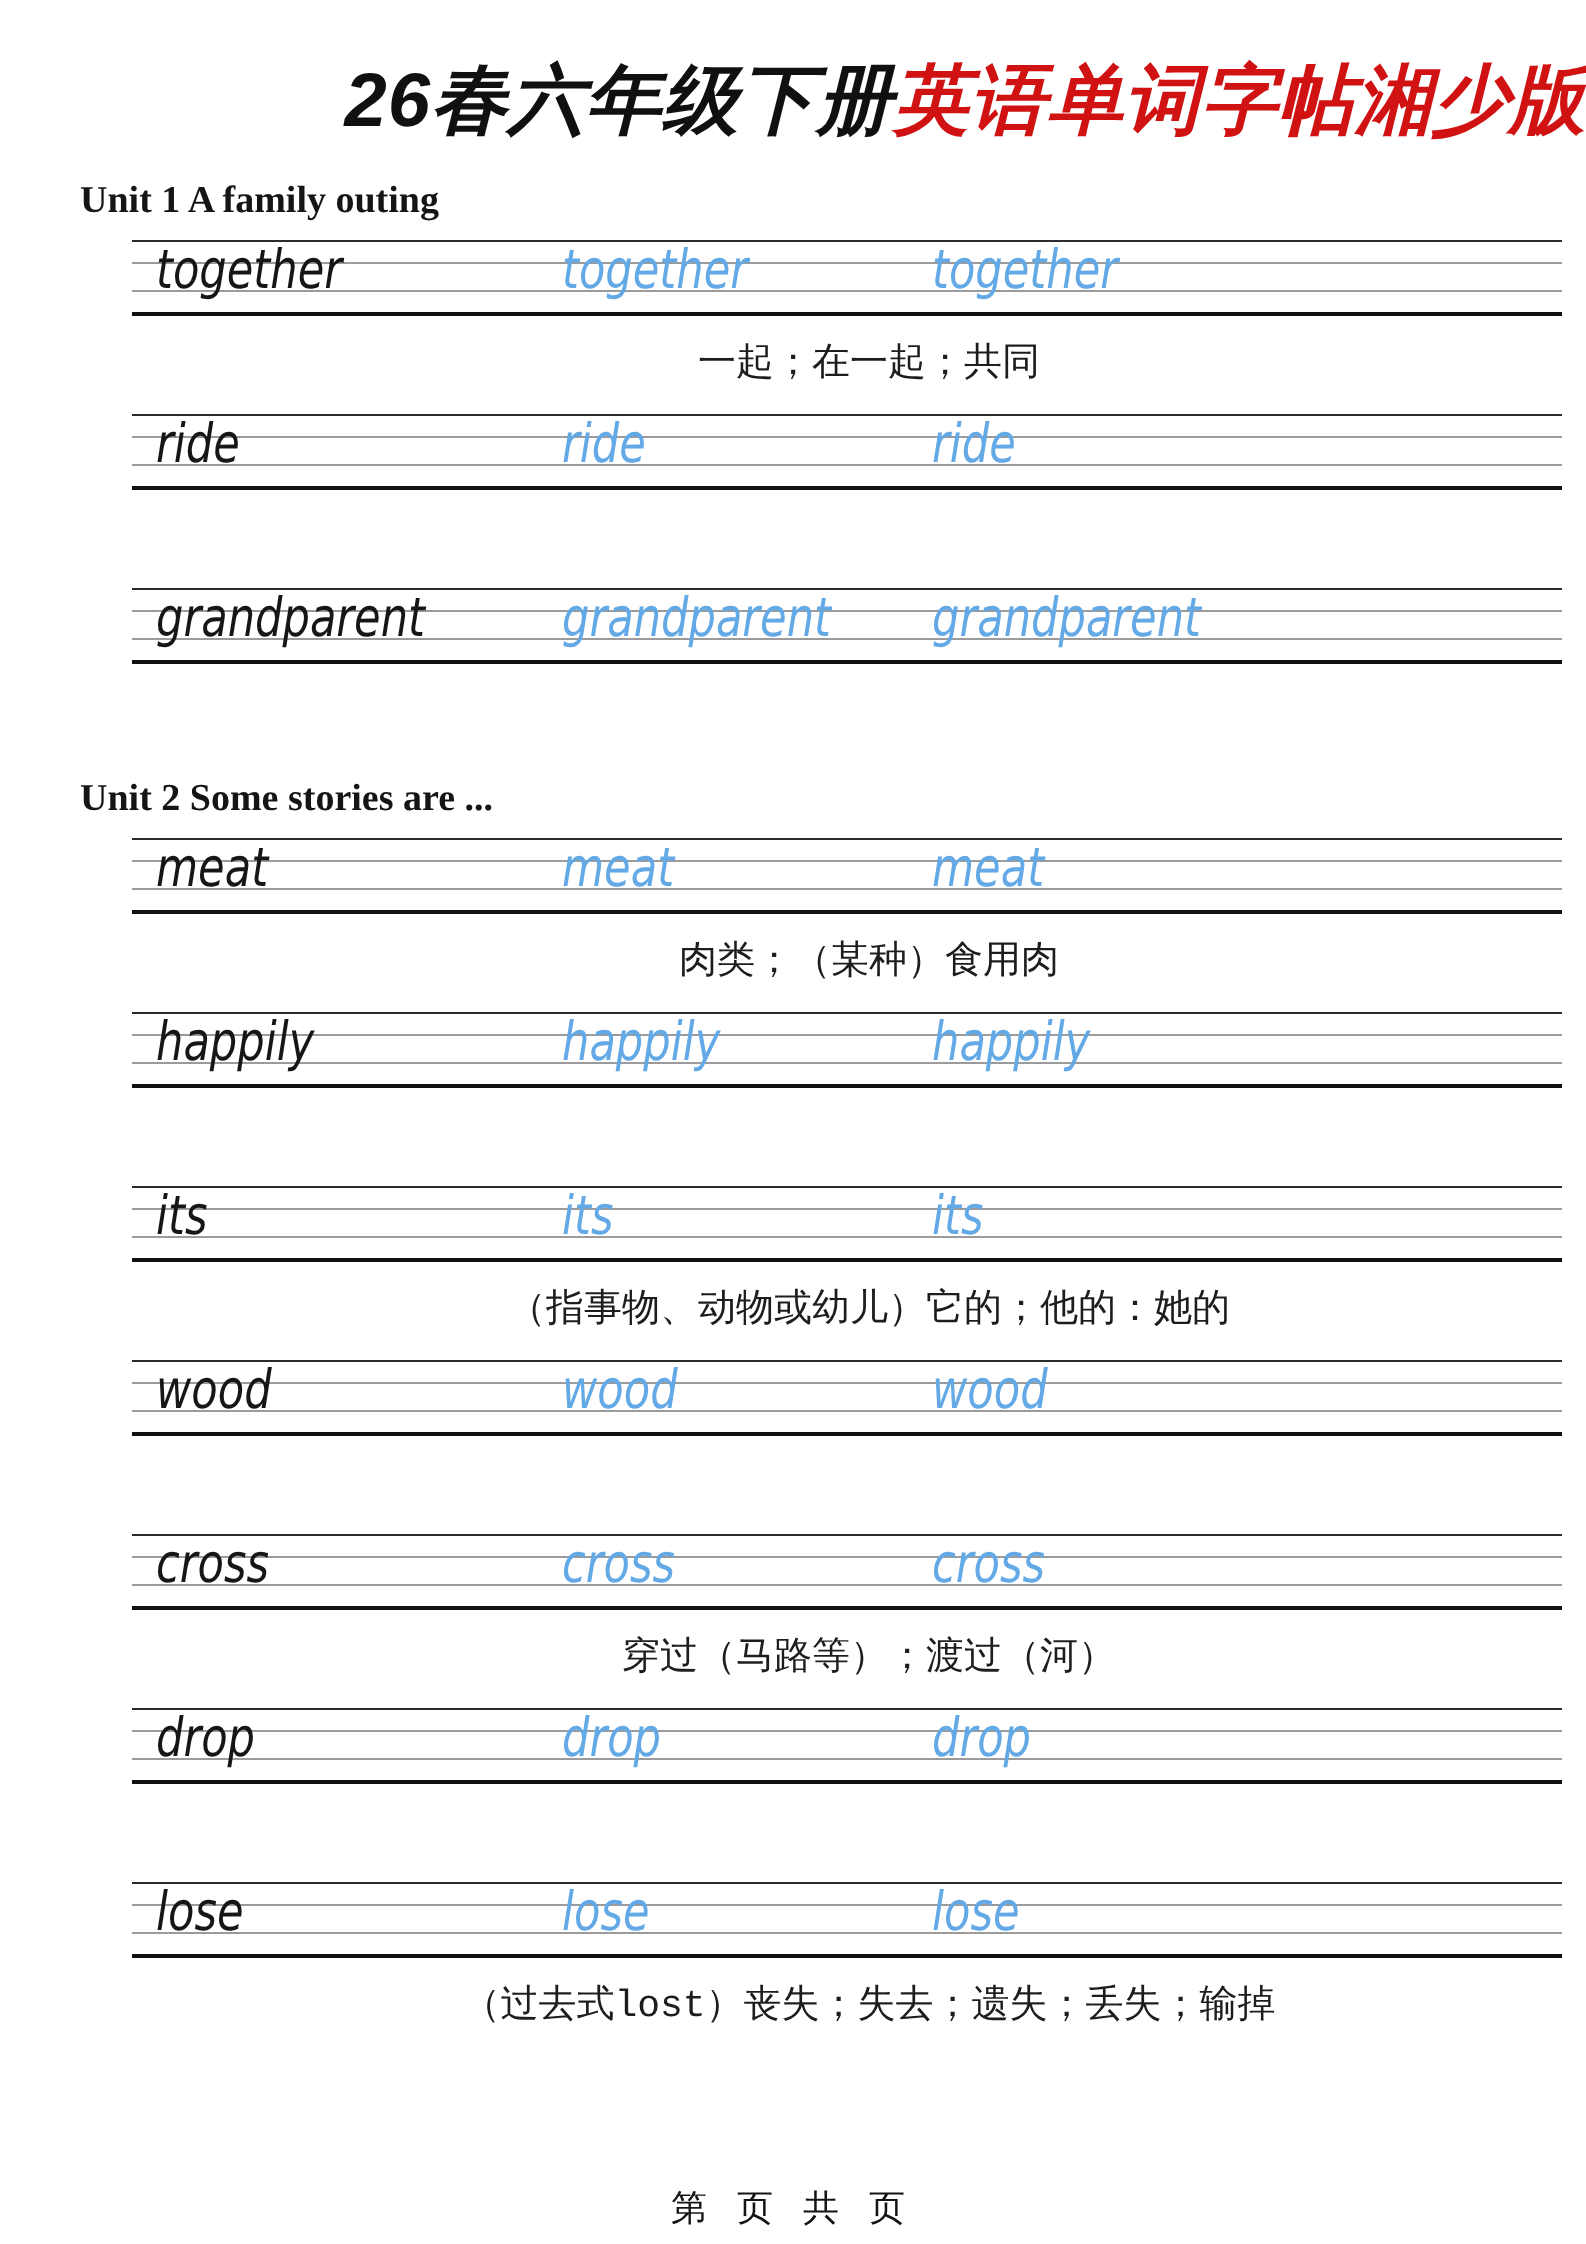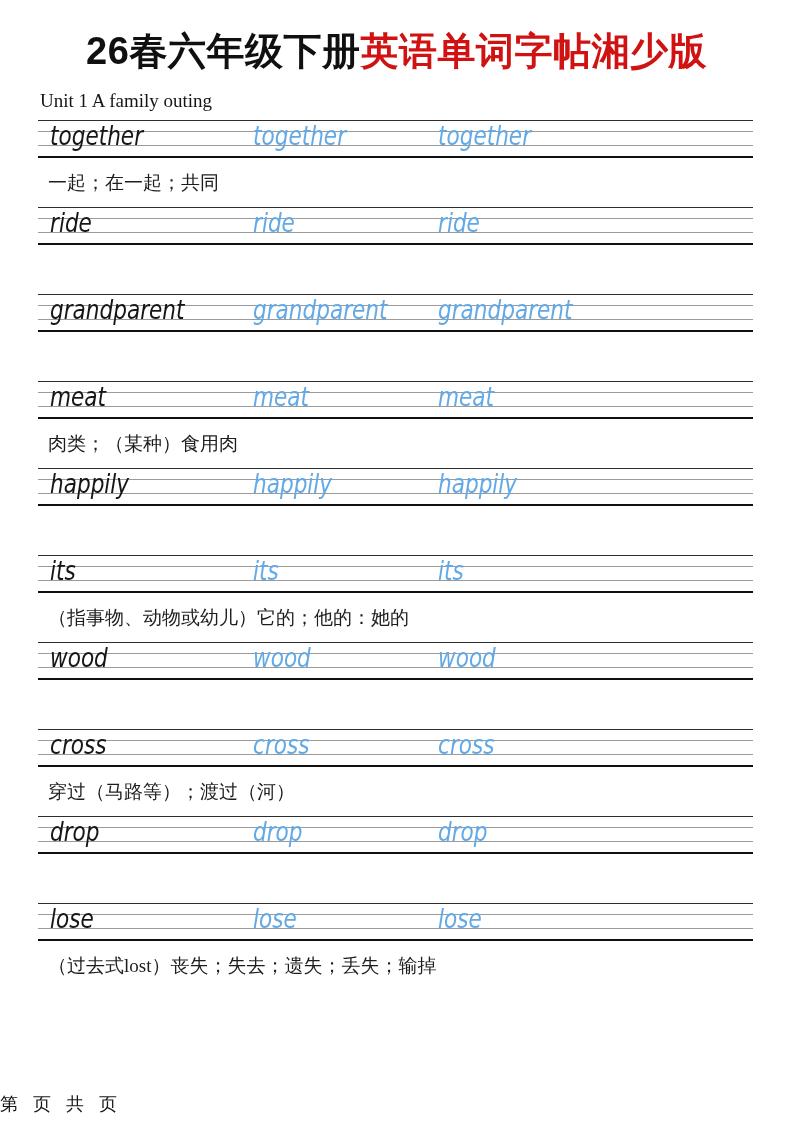--- a/index.html
+++ b/index.html
@@ -14,38 +14,39 @@
     width:793px;height:1122px;
     background:#ffffff;
     overflow:hidden;
     color:#111;
     font-family:"Liberation Serif", serif;
   }
   .title{
     margin:0;
     padding-top:26px;
     height:56px;
-    text-align:center;
+    text-align:right;
     font-family:"Liberation Sans", sans-serif;
     font-weight:bold;
     font-size:38px;
     line-height:50px;
     letter-spacing:0.5px;
     color:#101010;
+    font-style:italic;
   }
   .title .red{color:var(--red);}
   .unit-heading{
-    font-weight:normal;
+    font-weight:bold;
     font-size:19px;
     line-height:22px;
     margin:8px 0 8px 40px;
     font-family:"Liberation Serif", serif;
     color:#151515;
   }
-  .entry{height:87px;}
+  .entry{height:87px;padding-left:28px;}
   .ruled{
     position:relative;
     height:38px;
     margin-left:38px;
     width:715px;
   }
   .ln{position:absolute;left:0;right:0;height:1px;background:var(--gray);}
   .ln.l1{top:0;background:#2c2c2c;}
   .ln.l2{top:11px;}
   .ln.l3{top:25px;}
@@ -63,27 +64,29 @@
     transform-origin:0 50%;
   }
   .w.black{left:12px;color:var(--ink);}
   .w.trace{color:var(--blue);}
   .w.t1{left:215px;}
   .w.t2{left:400px;}
   .meaning{
     margin:14px 0 0 48px;
     font-size:19px;
     line-height:21px;
-    font-family:Liberation Serif, serif;
+    font-family:Liberation Mono, monospace;
     color:#1d1d1d;
+    text-align:center;
   }
   .footer{
     position:absolute;
     left:0;right:0;
     top:1092px;
+    text-align:center;
     font-family:"Liberation Sans", sans-serif;
     font-size:18px;
     letter-spacing:5px;
     color:#141414;
   }
 </style>
 </head>
 <body>
 
 <div class="page">
@@ -125,20 +128,21 @@
       <i class="ln l4"></i>
       <span class="w black">grandparent</span>
       <span class="w trace t1">grandparent</span>
       <span class="w trace t2">grandparent</span>
     </div>
   </div>
 </div>
   </section>
 
   <section>
+    <h2 class="unit-heading">Unit 2 Some stories are ...</h2>
     <div>
   <div class="entry">
     <div class="ruled">
       <i class="ln l1"></i>
       <i class="ln l2"></i>
       <i class="ln l3"></i>
       <i class="ln l4"></i>
       <span class="w black">meat</span>
       <span class="w trace t1">meat</span>
       <span class="w trace t2">meat</span>

